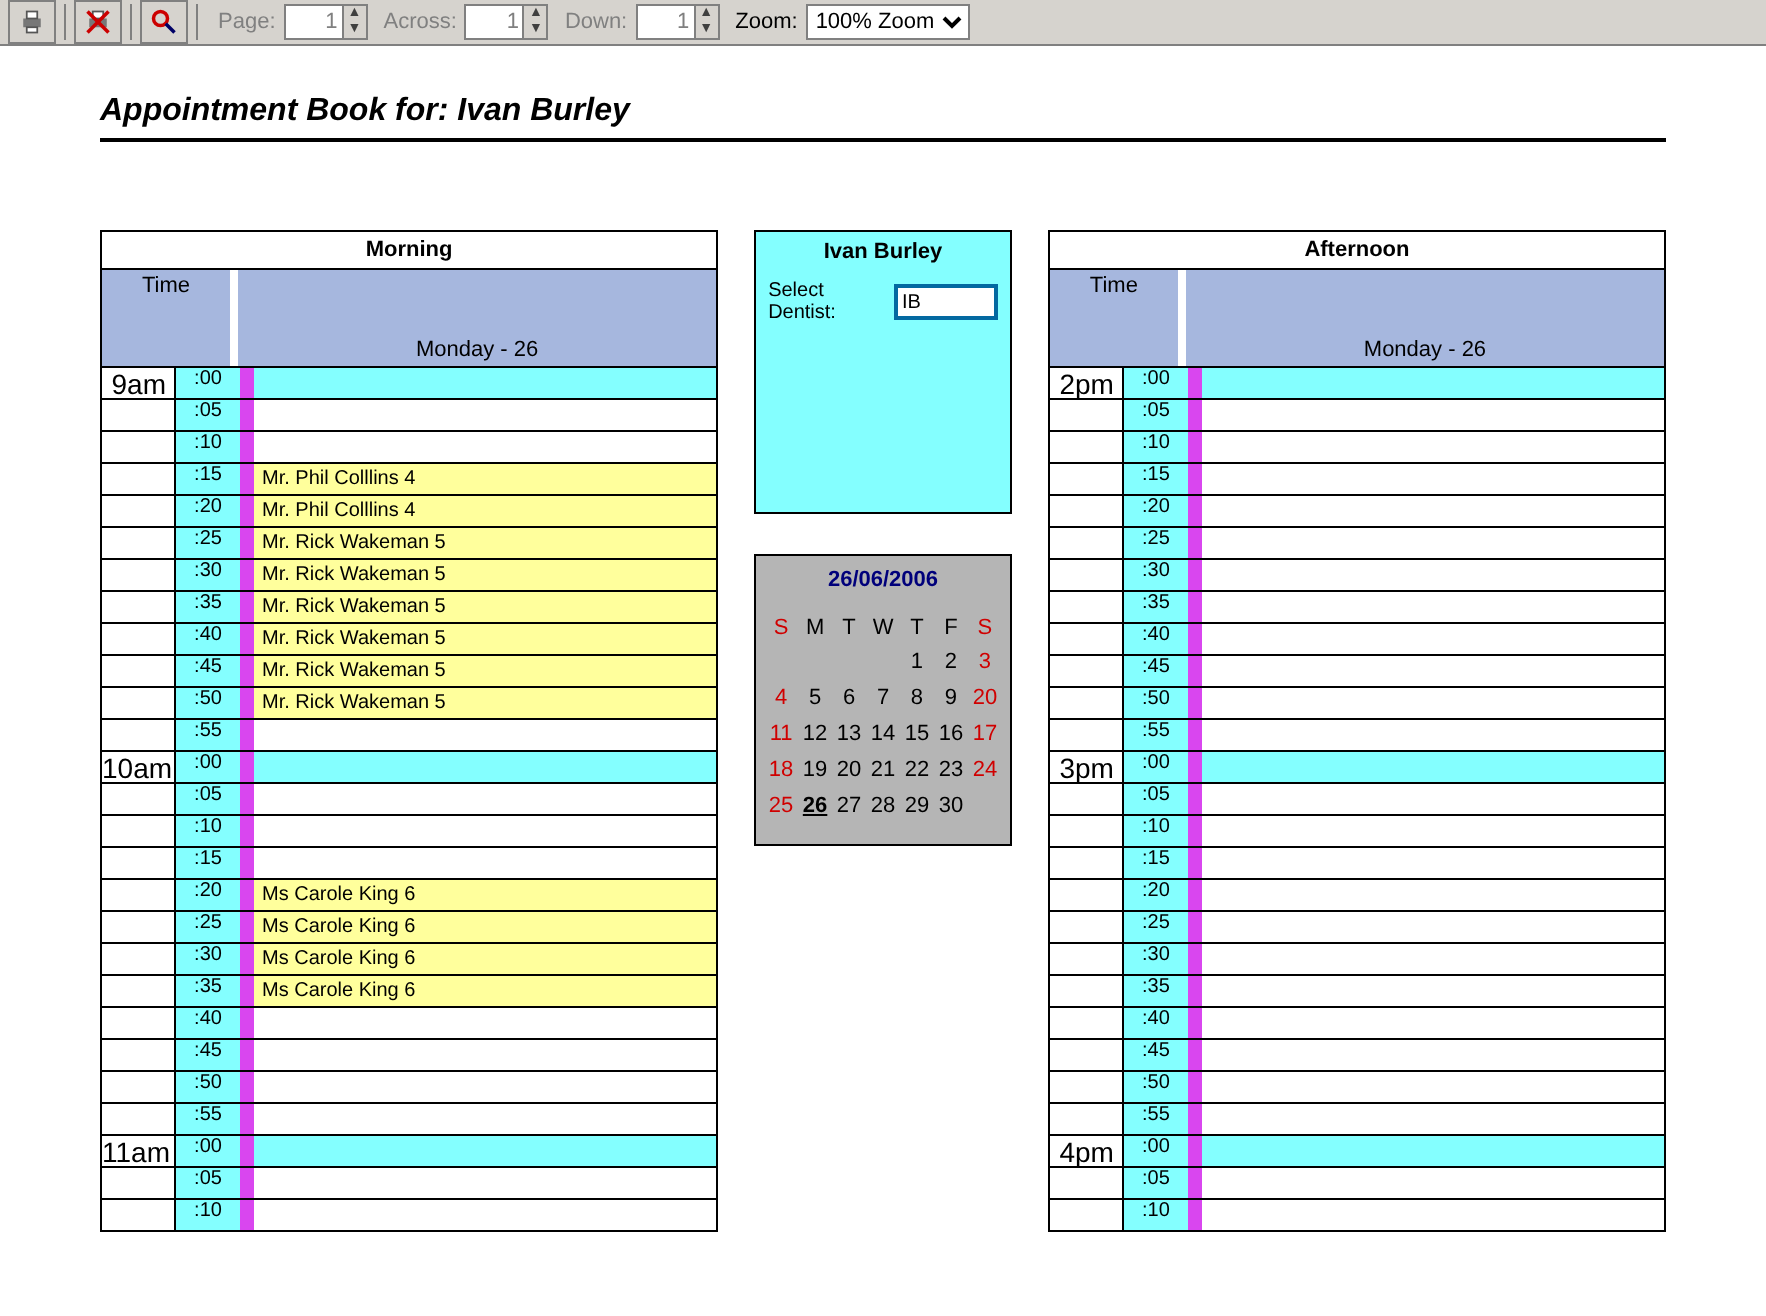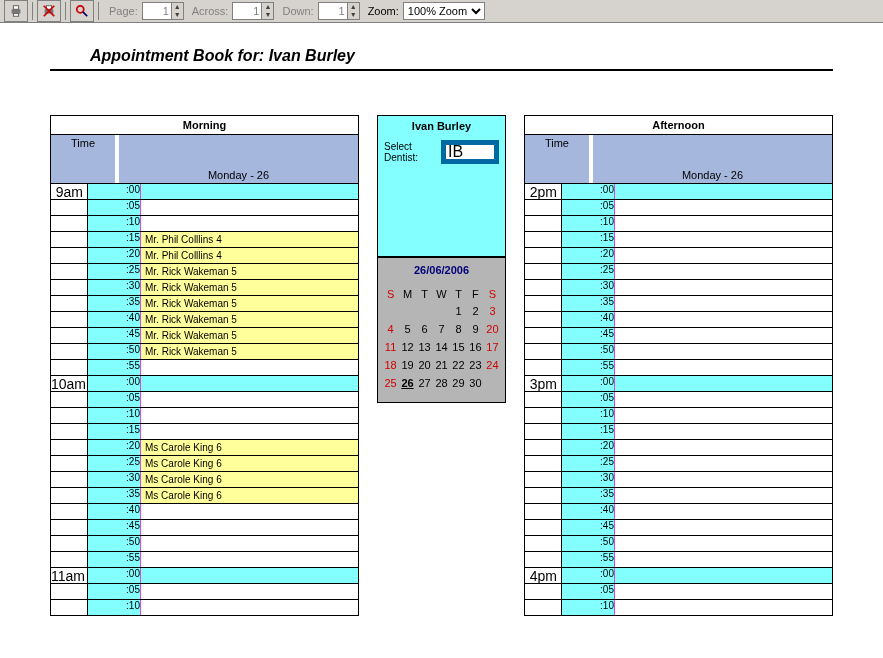--- a/index.html
+++ b/index.html
@@ -8,42 +8,42 @@
   .tb-btn{width:22px;height:20px;border:1px solid #808080;background:#d6d3ce;display:flex;align-items:center;justify-content:center;cursor:pointer;}
   .tb-sep{width:1px;height:18px;background:#808080;margin:0 2px;}
   .tb-label{color:#808080;margin:0 2px 0 6px;}
   .tb-spin{width:40px;height:16px;border:1px solid #808080;background:#fff;display:inline-flex;align-items:center;}
   .tb-spin input{width:24px;border:none;font-size:11px;text-align:right;padding:0 2px;background:#fff;color:#808080;}
   .tb-spin .arrows{width:12px;display:flex;flex-direction:column;border-left:1px solid #808080;}
   .tb-spin .arrows div{height:8px;font-size:7px;line-height:7px;text-align:center;color:#404040;background:#d6d3ce;cursor:pointer;}
   .tb-select{height:18px;border:1px solid #808080;background:#fff;font-size:11px;}
   
   .title-wrap{padding:24px 50px 4px 50px;}
-  .page-title{font-size:16px;font-weight:bold;font-style:italic;margin-left:40px;}
+  .page-title{font-size:16px;font-weight:bold;font-style:italic;}
   .rule{border:none;border-top:2px solid #000;margin:4px 0 0 0;}
   
   .columns{display:flex;gap:18px;padding:40px 50px 0 50px;align-items:flex-start;}
   .panel{border:1px solid #000;}
   .sched{width:324px;}
   .sched-title{text-align:center;font-weight:bold;border-bottom:1px solid #000;padding:3px 0;background:#fff;}
   .sched-head{display:flex;background:#a6b7de;font-size:11px;}
   .sched-head .col-time{width:64px;text-align:center;border-right:4px solid #ffffff;padding:2px 0;}
   .sched-head .col-day{flex:1;text-align:center;padding:2px 0;margin-top:32px;}
   .srow{display:flex;height:15px;border-top:1px solid #000;}
   .srow .hour{width:32px;text-align:right;padding-right:4px;background:#fff;font-size:14px;}
-  .srow .min{width:32px;text-align:right;padding-left:20px;background:#84ffff;font-size:10px;border-left:1px solid #000;border-right:1px solid #d946ef;}
+  .srow .min{width:32px;text-align:center;padding-left:0;background:#84ffff;font-size:10px;border-left:1px solid #000;border-right:7px solid #d946ef;}
   .srow .appt{flex:1;font-size:10px;padding-left:4px;background:#fff;display:flex;align-items:center;}
   .srow.top .min,.srow.top .appt{background:#84ffff;}
   .srow.booked .appt{background:#ffff9c;}
   
-  .center{width:136px;display:flex;flex-direction:column;gap:0;}
+  .center{width:136px;display:flex;flex-direction:column;gap:20px;}
   .dentist-box{background:#84ffff;border:1px solid #000;height:140px;}
   .dentist-title{text-align:center;font-weight:bold;padding:4px 0;}
   .dentist-row{display:flex;align-items:center;padding:4px 6px;gap:4px;font-size:10px;}
-  .dentist-row input{width:44px;height:14px;border:5px solid #0369a1;font-size:16px;padding:0 2px;background:#fff;}
+  .dentist-row input{width:44px;height:14px;border:2px solid #0369a1;font-size:10px;padding:0 2px;background:#fff;}
   .cal{background:#b5b5b5;border:1px solid #000;padding:6px 4px 10px 4px;font-size:11px;}
   .cal-date{text-align:center;font-weight:bold;color:#00007b;margin-bottom:10px;}
   .cal table{width:100%;border-collapse:collapse;text-align:center;}
   .cal th{font-weight:normal;padding:2px 0;color:#000;}
   .cal th.sun,.cal td.sun{color:#d00000;}
   .cal th.sat,.cal td.sat{color:#d00000;}
   .cal td{padding:3px 0;}
   .cal td.today{font-weight:bold;text-decoration:underline;}
   
   .icon-svg{width:14px;height:14px;}

